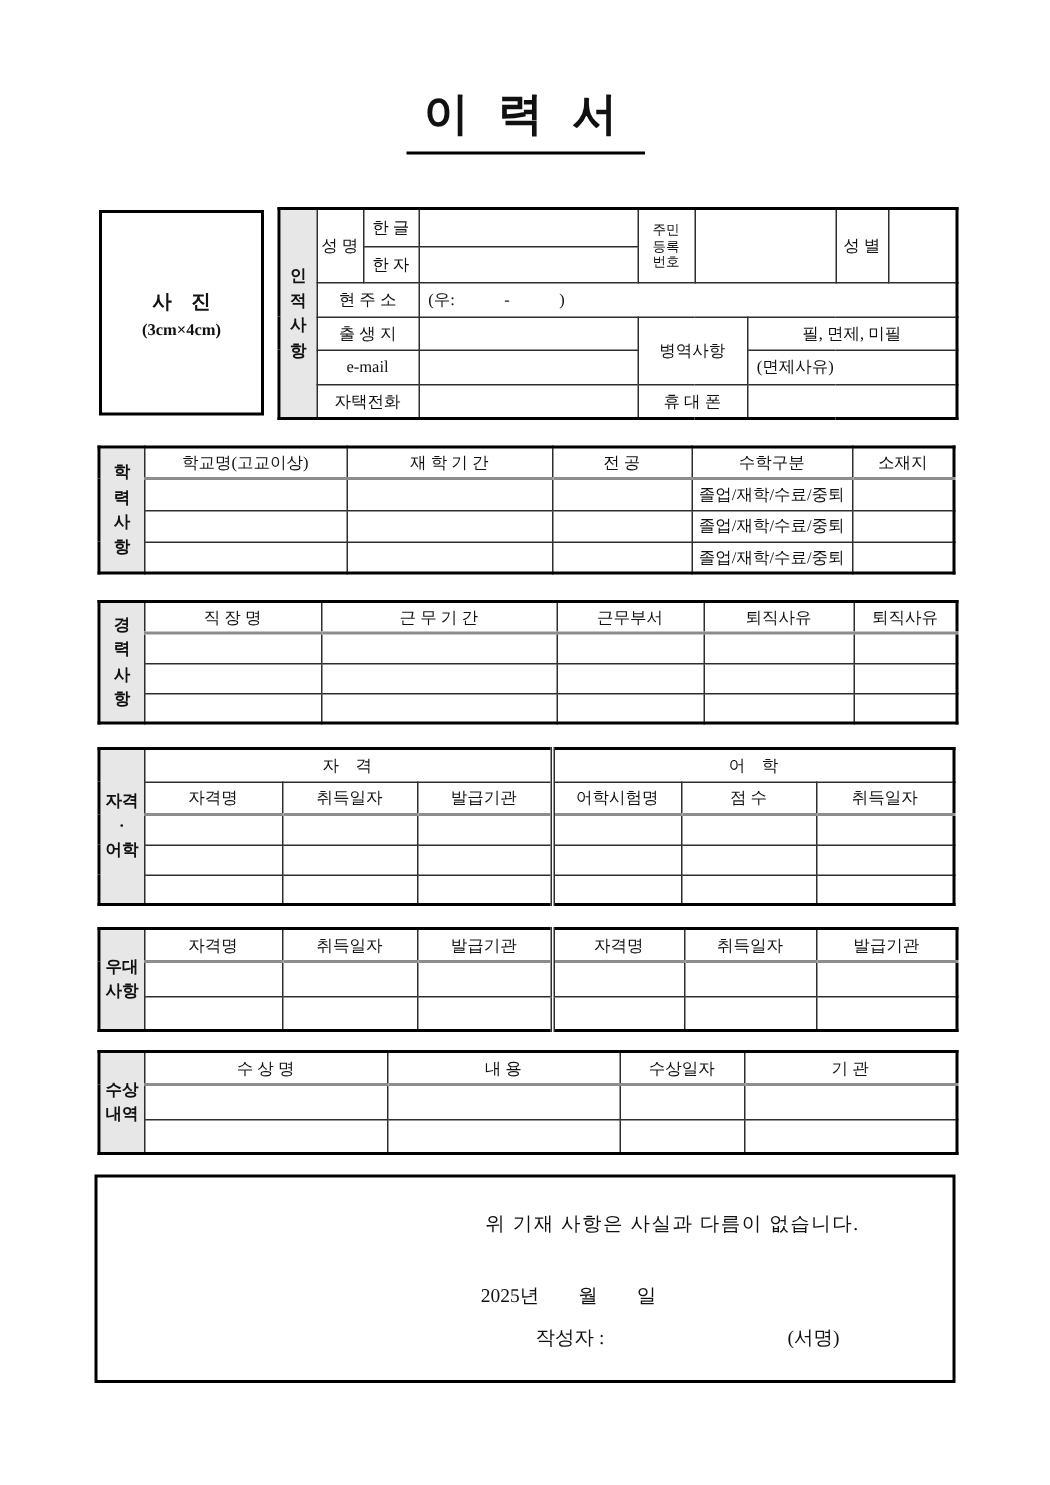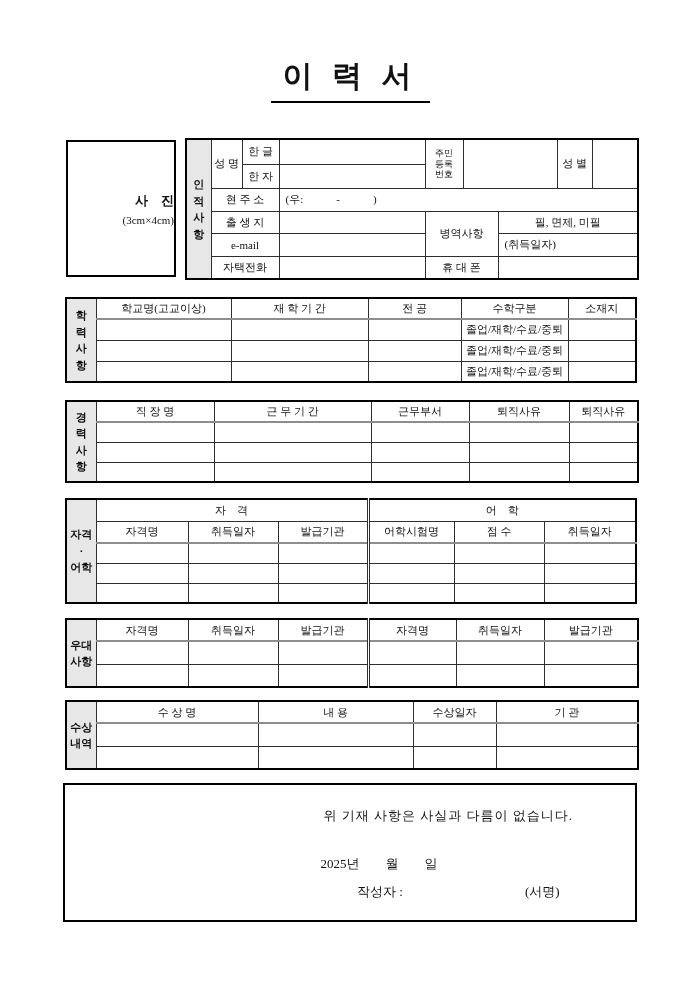--- a/index.html
+++ b/index.html
@@ -11,24 +11,24 @@
   
   .title-wrap{position:absolute;top:56px;left:0;width:100%;text-align:center;}
   .title{
     display:inline-block;font-size:30px;font-weight:bold;letter-spacing:6px;
     white-space:pre;border-bottom:2px solid #000;padding:0 12px 4px 12px;
   }
   
   .photo-box{
     position:absolute;left:66px;top:140px;width:110px;height:137px;
     border:2px solid #000;box-sizing:border-box;
-    display:flex;flex-direction:column;align-items:flex-end;justify-content:center;
+    display:flex;flex-direction:column;align-items:center;justify-content:center;
   }
   .photo-line1{font-size:13px;font-weight:bold;white-space:pre;margin-bottom:4px;}
-  .photo-line2{font-size:11px;}
+  .photo-line2{font-size:11px;font-weight:bold;}
   
   table{border-collapse:collapse;table-layout:fixed;position:absolute;background:#fff;}
   table{border:2px solid #000;}
   td{
     border:1px solid #2e2e2e;padding:0 2px;font-size:11px;text-align:center;
     vertical-align:middle;overflow:hidden;box-sizing:border-box;
   }
   td.shade{
     background:#e7e7e7;font-weight:bold;white-space:pre-line;line-height:1.5;
     font-size:11px;
@@ -107,21 +107,21 @@
     </tr>
     <tr style="height:22px">
       <td colspan="2">출 생 지</td>
       <td></td>
       <td colspan="2" rowspan="2">병역사항</td>
       <td colspan="3">필, 면제, 미필</td>
     </tr>
     <tr style="height:23px">
       <td colspan="2">e-mail</td>
       <td></td>
-      <td colspan="3" class="left">(취득일자)</td>
+      <td colspan="3" class="left">(면제사유)</td>
     </tr>
     <tr style="height:23px">
       <td colspan="2">자택전화</td>
       <td></td>
       <td colspan="2">휴 대 폰</td>
       <td colspan="3"></td>
     </tr>
   </tbody>
     </table>
 

